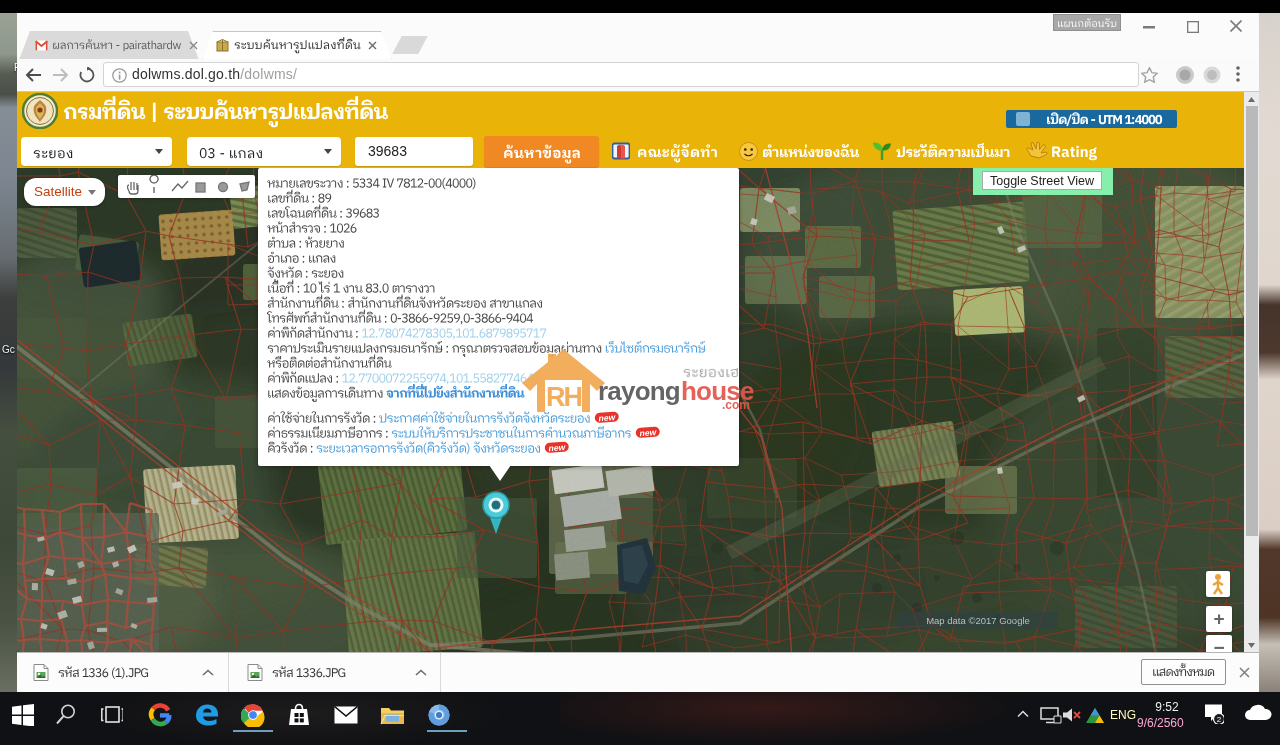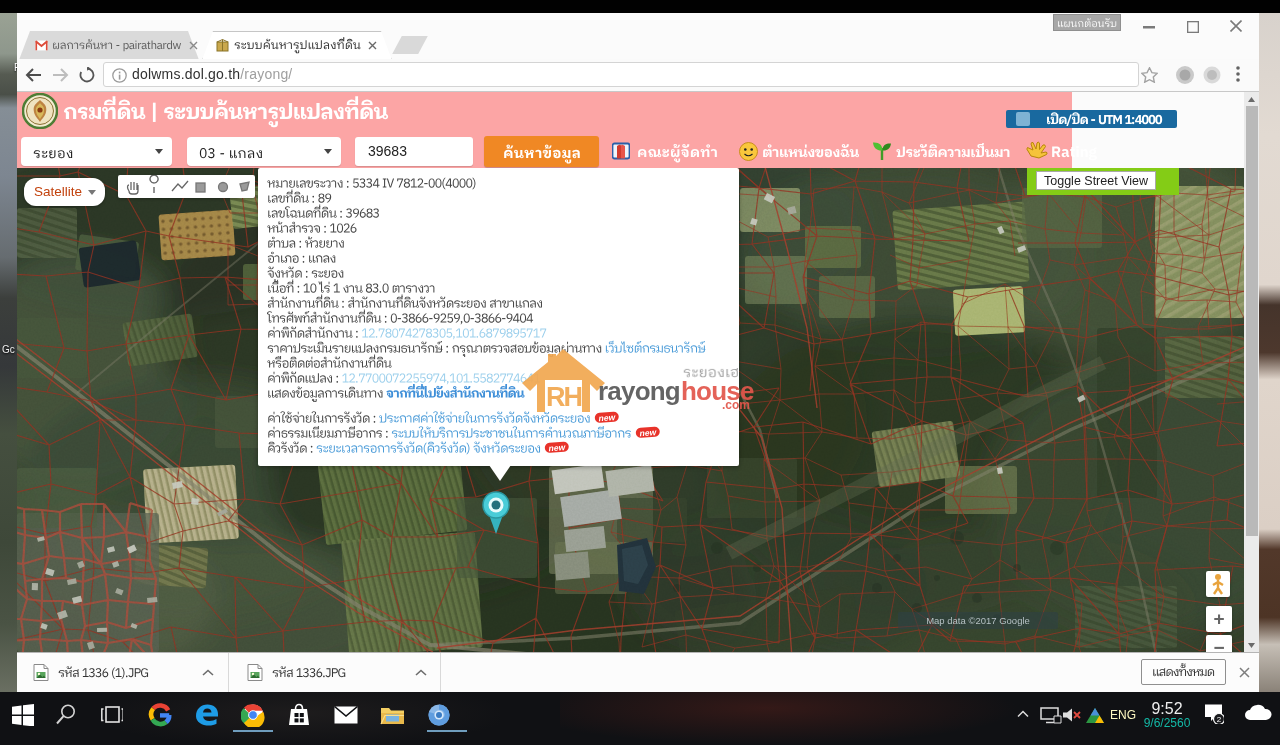--- a/index.html
+++ b/index.html
@@ -12,34 +12,34 @@
 #win{left:17px;top:13px;width:1242px;height:679px;background:#fbfbfb}
 #tabstrip{left:0;top:0;width:1242px;height:46px;background:#fbfbfb;position:absolute}
 .tab{position:absolute;top:18px;height:29px;clip-path:polygon(11px 0,calc(100% - 11px) 0,100% 100%,0 100%)}
 #tab1{left:2px;width:180px;background:#dadada}
 #tab2{left:185px;width:190px;background:#fff;box-shadow:0 0 0 1px #c6c6c6 inset}
 #newtab{position:absolute;left:380px;top:23px;width:26px;height:18px;background:#d9d9d9;transform:skewX(-28deg)}
 #toolbar{left:0;top:46px;width:1242px;height:33px;background:#fafafa;position:absolute;border-bottom:1px solid #c8c8c8}
 #omni{position:absolute;left:86px;top:3px;width:1036px;height:25px;background:#fff;border:1px solid #d4d4d4;border-radius:3px}
 #urltext{position:absolute;left:115px;top:7px;font-size:14px;color:#313131;letter-spacing:.2px}
 #urltext .gray{color:#9f9f9f}
-#bluehdr{left:0;top:79px;width:1055px;height:76px;background:#fca5a5;position:absolute}
+#bluehdr{left:0;top:79px;width:1229px;height:76px;background:#eab308;position:absolute}
 #scrollbar{position:absolute;left:1227px;top:79px;width:15px;height:573px;background:#ebebeb}
 #sthumb{position:absolute;left:1.5px;top:14px;width:12px;height:430px;background:#b9b9b9}
 .sel{position:absolute;top:45px;height:29px;background:#fff;border-radius:4px;box-shadow:0 1px 1px rgba(0,0,0,.15)}
 .caret{position:absolute;right:9px;top:12px;width:0;height:0;border-left:4.5px solid transparent;border-right:4.5px solid transparent;border-top:5.5px solid #444}
 #srchbtn{position:absolute;left:467px;top:44px;width:115px;height:31px;background:#f08824;border-radius:3px;box-shadow:0 1px 1px rgba(0,0,0,.2)}
 #utm{position:absolute;left:989px;top:18px;width:171px;height:18px;background:#19699f;border-radius:2px}
 #utmsq{position:absolute;left:10px;top:2px;width:14px;height:14px;background:#7fb3d4;border-radius:2px}
 #maparea{left:0;top:155px;width:1227px;height:484px;position:absolute;overflow:hidden;background:#36422e}
 #popup{position:absolute;left:241px;top:0px;width:481px;height:298px;background:#fff;border-radius:2px;box-shadow:0 1px 4px rgba(0,0,0,.35)}
 #ptail{position:absolute;left:472px;top:297px;width:0;height:0;border-left:11px solid transparent;border-right:11px solid transparent;border-top:16px solid #fff}
 #satbtn{position:absolute;left:7px;top:10px;width:81px;height:28px;background:#fff;border-radius:12px;box-shadow:0 1px 3px rgba(0,0,0,.3);font-size:13.5px;color:#c2410c}
 #drawbar{position:absolute;left:101px;top:7px;width:137px;height:23px;background:#fff;border-radius:2px;box-shadow:0 1px 3px rgba(0,0,0,.3)}
-#svwrap{position:absolute;left:1010px;top:0;width:152px;height:27px;background:#84cc16}
+#svwrap{position:absolute;left:956px;top:0;width:140px;height:27px;background:#86efac}
 #svbtn{position:absolute;left:9px;top:3px;width:120px;height:19px;background:#fff;border:1px solid #a9a9a9;font-size:12.5px;color:#222;text-align:center;line-height:18px}
 #pedctl{position:absolute;left:1189px;top:403px;width:24px;height:26px;background:#fff;border-radius:2px;box-shadow:0 1px 3px rgba(0,0,0,.3)}
 .zbtn{position:absolute;left:1189px;width:26px;height:26px;background:#fff;border-radius:2px;box-shadow:0 1px 3px rgba(0,0,0,.3);
   color:#666;font-size:19px;text-align:center;line-height:25px;font-weight:bold}
 #dlbar{left:17px;top:652px;width:1242px;height:40px;background:#fcfcfc;border-top:1px solid #b5b5b5}
 .dlsep{position:absolute;top:0;width:1px;height:40px;background:#d9d9d9}
 #showall{position:absolute;left:1124px;top:6px;width:85px;height:26px;border:1px solid #8f8f8f;border-radius:2px;background:#fdfdfd}
 #taskbar{left:0;top:692px;width:1280px;height:53px;background:#101114}
 </style></head>
 <body>
@@ -90,21 +90,21 @@
       <svg class="abs" width="16" height="16" style="left:62px;top:8px" viewBox="0 0 16 16">
         <path d="M8,1.5 A6.5 6.5 0 1 1 2.2,5" stroke="#555" stroke-width="1.8" fill="none"></path>
         <path d="M8.2,-1 L11.6,1.6 L8.2,3.8 Z" fill="#555"></path>
       </svg>
       <div id="omni"></div>
       <svg class="abs" width="15" height="15" style="left:95px;top:9px" viewBox="0 0 15 15">
         <circle cx="7.5" cy="7.5" r="6.7" fill="none" stroke="#9b9b9b" stroke-width="1.3"></circle>
         <rect x="6.8" y="3.6" width="1.6" height="1.8" fill="#9b9b9b"></rect>
         <rect x="6.8" y="6.6" width="1.6" height="5" fill="#9b9b9b"></rect>
       </svg>
-      <div id="urltext">dolwms.dol.go.th<span class="gray">/rayong/</span></div>
+      <div id="urltext">dolwms.dol.go.th<span class="gray">/dolwms/</span></div>
       <svg class="abs" width="17" height="16" style="left:1124px;top:8px" viewBox="0 0 17 16">
         <path d="M8.5,0.8 L10.9,5.6 L16.2,6.3 L12.3,10 L13.3,15.2 L8.5,12.7 L3.7,15.2 L4.7,10 L0.8,6.3 L6.1,5.6 Z" fill="none" stroke="#a2a2a2" stroke-width="1.4"></path>
       </svg>
       <svg class="abs" width="20" height="20" style="left:1158px;top:6px" viewBox="0 0 20 20">
         <circle cx="10" cy="10" r="9" fill="#c9c9c9"></circle>
         <circle cx="10" cy="10" r="5.5" fill="#a8a8a8"></circle>
       </svg>
       <svg class="abs" width="18" height="18" style="left:1186px;top:7px" viewBox="0 0 18 18">
         <circle cx="9" cy="9" r="8.5" fill="#d9d9d9"></circle>
         <circle cx="9" cy="9" r="5" fill="#bdbdbd"></circle>
@@ -497,22 +497,22 @@
     <svg class="abs" width="20" height="16" style="left:1062px;top:15px" viewBox="0 0 20 16">
       <path d="M1,5.5 L5,5.5 L10,1.5 L10,14.5 L5,10.5 L1,10.5 Z" fill="#ddd"></path>
       <path d="M12,5 L18,11 M18,5 L12,11" stroke="#e04a3f" stroke-width="1.8"></path>
     </svg>
     <svg class="abs" width="20" height="17" style="left:1085px;top:15px" viewBox="0 0 20 17">
       <path d="M10,1 L19,16 L1,16 Z" fill="#2c9742"></path>
       <path d="M10,1 L14.5,8.5 L5.5,8.5 Z" fill="#4a90d9"></path>
       <path d="M14.5,8.5 L19,16 L10,16 Z" fill="#fbbc05"></path>
     </svg>
     <div class="abs" style="left:1110px;top:16px;color:#fef9c3;font-size:12px">ENG</div>
-    <div class="abs" style="left:1137px;top:8px;width:60px;color:#eee;font-size:16px;text-align:center">9:52</div>
-    <div class="abs" style="left:1137px;top:24px;width:60px;color:#14b8a6;font-size:12px;text-align:center">9/6/2560</div>
+    <div class="abs" style="left:1137px;top:8px;width:60px;color:#eee;font-size:12px;text-align:center">9:52</div>
+    <div class="abs" style="left:1137px;top:24px;width:60px;color:#f9a8d4;font-size:12px;">9/6/2560</div>
     <svg class="abs" width="21" height="21" style="left:1203px;top:11px" viewBox="0 0 21 21">
       <path d="M2,1.5 L19,1.5 L19,14 L12,14 L8,18 L8,14 L2,14 Z" fill="#fff"></path>
       <circle cx="16" cy="16" r="5.5" fill="#1a1b1e" stroke="#fff" stroke-width="1.2"></circle>
       <text x="16" y="19" font-size="8" fill="#fff" text-anchor="middle" font-family="Liberation Sans">2</text>
     </svg>
     <svg class="abs" width="32" height="20" style="left:1242px;top:12px" viewBox="0 0 32 20">
       <path d="M8,16 A5,5 0 0 1 8,6 A8,7 0 0 1 23,5 A6,5.5 0 0 1 24,16 Z" fill="#fff"></path>
     </svg>
   </div>
 <svg class="abs" width="1280" height="745" viewBox="0 0 1280 745" style="left:0;top:0;z-index:50;pointer-events:none">

